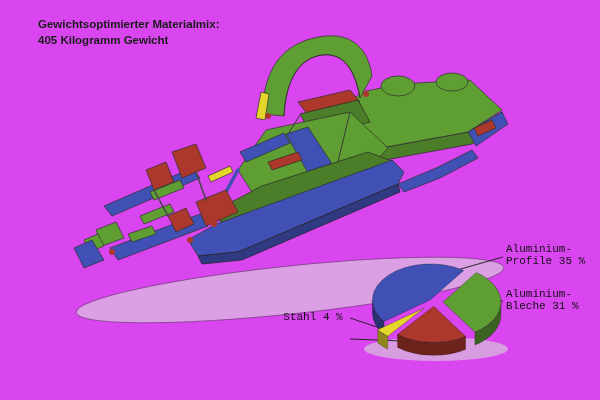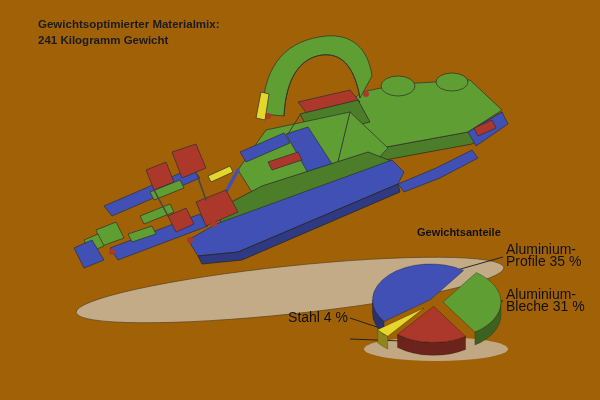--- a/index.html
+++ b/index.html
@@ -1,43 +1,43 @@
 <!DOCTYPE html>
 <html style="--blue: #4150b4; --green: #5f9e33; --red: #ac382b; --yellow: #e5d62c;"><head>
 <meta charset="utf-8">
 <style>
   html,body{margin:0;padding:0;background:#ffffff;}
   .stage{
-    position:relative;width:600px;height:400px;background:#a16207;overflow:hidden;
+    position:relative;width:600px;height:400px;background:#d946ef;overflow:hidden;
     font-family:"Liberation Sans",sans-serif;color:#1c1c1c;
   }
   svg.layer{position:absolute;left:0;top:0;width:600px;height:400px;}
   .hdr{position:absolute;left:38px;top:16px;font-weight:bold;font-size:11.5px;line-height:16px;color:#1b1b1b;}
   .pie-title{position:absolute;left:417px;top:226px;font-weight:bold;font-size:11px;color:#111;}
-  .pie-label{position:absolute;font-size:14px;line-height:12px;color:#111;}
-  .pie-label.ra{text-align:right;}
+  .pie-label{position:absolute;font-size:11px;line-height:12px;color:#111;font-family:Liberation Mono, monospace;}
+  .pie-label.ra{text-align:center;}
   .logo{position:absolute;left:28px;top:330px;}
   
   .car polygon,.car path,.car ellipse{stroke:#2e2e2e;stroke-width:.7;stroke-linejoin:round;}
   .car line{stroke-linecap:round;}
   .mg{fill:var(--green);}
   .mgd{fill:var(--green);filter:brightness(.8);}
   .mb{fill:var(--blue);}
   .mbd{fill:var(--blue);filter:brightness(.72);}
   .mr{fill:var(--red);}
   .my{fill:var(--yellow);}
 </style>
 </head>
 <body>
 
 <div class="stage">
 
   <div class="hdr">
     <div>Gewichtsoptimierter Materialmix:</div>
-    <div>241 Kilogramm Gewicht</div>
+    <div>405 Kilogramm Gewicht</div>
   </div>
 
   <svg class="layer car" viewBox="0 0 600 400">
     <ellipse cx="290" cy="290" rx="215" ry="24" fill="#dcdcdc" opacity="0.6" stroke="none" transform="rotate(-6 290 290)"></ellipse>
 
     <g>
       <polygon class="mgd" points="370,150 468,132 502,112 504,124 472,144 374,162"></polygon>
       <polygon class="mg" points="336,114 362,92 400,84 470,80 502,110 468,132 370,150"></polygon>
       <ellipse class="mg" cx="398" cy="86" rx="17" ry="10"></ellipse>
       <ellipse class="mg" cx="452" cy="82" rx="16" ry="9"></ellipse>
@@ -108,21 +108,20 @@
   <path d="M 501.0 302.1 A 58 36 0 0 1 474.9 332.1 l 0 13 A 58 36 0 0 0 501.0 315.1 Z" fill="rgb(59,98,32)" stroke="rgba(0,0,0,.4)" stroke-width=".5"></path>
       <path d="M 465.6 336.4 A 58 36 0 0 1 397.5 334.5 l 0 13 A 58 36 0 0 0 465.6 349.4 Z" fill="rgb(107,35,27)" stroke="rgba(0,0,0,.4)" stroke-width=".5"></path>
       <path d="M 387.8 336.2 A 58 36 0 0 1 377.6 329.7 l 0 13 A 58 36 0 0 0 387.8 349.2 Z" fill="rgb(142,133,27)" stroke="rgba(0,0,0,.4)" stroke-width=".5"></path>
       <path d="M 384.1 321.5 A 58 36 0 0 1 372.4 299.8 l 0 13 A 58 36 0 0 0 384.1 334.5 Z" fill="rgb(40,50,112)" stroke="rgba(0,0,0,.4)" stroke-width=".5"></path>
       <path d="M 443.0 302.1 L 476.3 272.6 A 58 36 0 0 1 474.9 332.1 Z" fill="#5f9e33" stroke="rgba(0,0,0,.45)" stroke-width=".6"></path>
       <path d="M 433.7 306.3 L 465.6 336.4 A 58 36 0 0 1 397.5 334.5 Z" fill="#ac382b" stroke="rgba(0,0,0,.45)" stroke-width=".6"></path>
       <path d="M 424.0 308.1 L 387.8 336.2 A 58 36 0 0 1 377.6 329.7 Z" fill="#e5d62c" stroke="rgba(0,0,0,.45)" stroke-width=".6"></path>
       <path d="M 430.4 299.8 L 384.1 321.5 A 58 36 0 0 1 463.7 270.4 Z" fill="#4150b4" stroke="rgba(0,0,0,.45)" stroke-width=".6"></path>
     </svg>
 
-  <div class="pie-title">Gewichtsanteile</div>
 
   <div class="pie-label" style="left:506px;top:243px">
     <div>Aluminium-</div>
     <div>Profile 35 %</div>
   </div>
   <div class="pie-label" style="left:506px;top:288px">
     <div>Aluminium-</div>
     <div>Bleche 31 %</div>
   </div>
   <div class="pie-label ra" style="left:278px;top:311px;width:70px">

